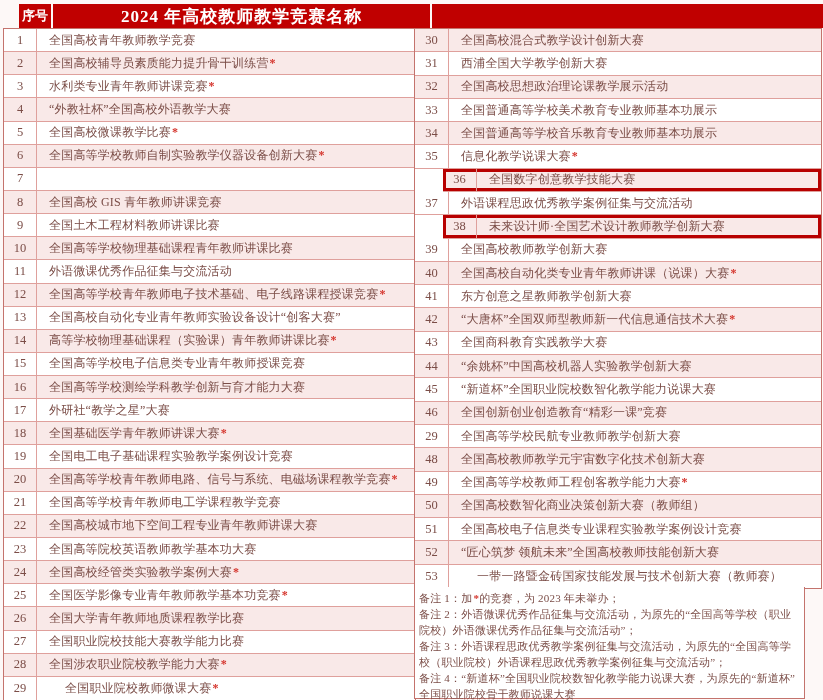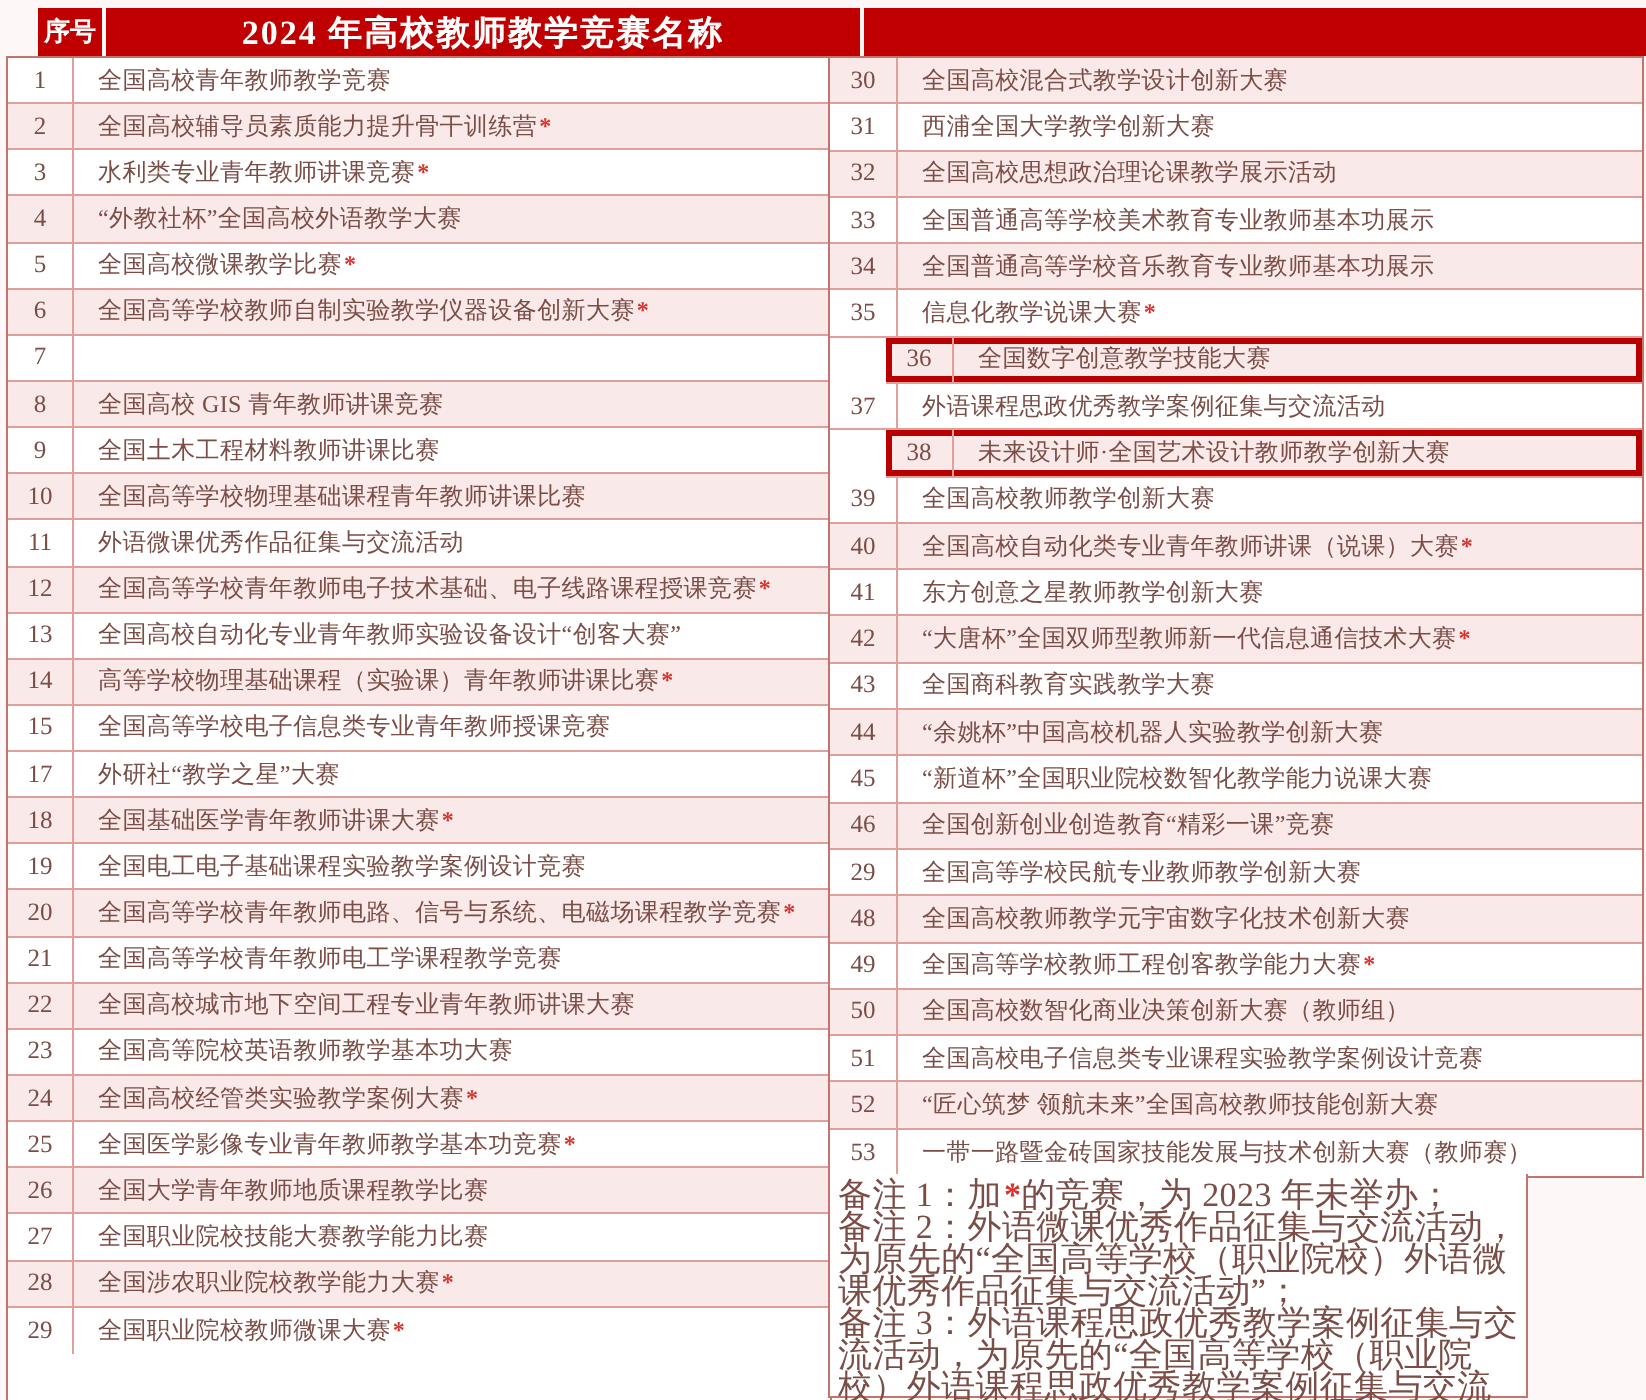--- a/index.html
+++ b/index.html
@@ -16,33 +16,33 @@
   .hdr{position:absolute;left:3px;top:4px;width:817px;height:24px;display:flex;margin-left:16px;}
   .hcell{background:var(--header-bg);color:var(--header-text);display:flex;align-items:center;justify-content:center;}
   .h-no{width:32px;font-size:13px;font-weight:bold;margin-right:2px;}
   .h-title{width:377px;font-size:17px;font-weight:bold;letter-spacing:1px;margin-right:2px;}
   .h-rest{flex:1;}
   
   .tbl{position:absolute;display:grid;border:1px solid var(--outer-line);background:var(--row-bg);}
   #left-table{left:3px;top:28px;width:411px;height:671px;grid-template-rows:repeat(29,1fr);}
   #right-table{left:414px;top:28px;width:406px;height:559px;grid-template-rows:repeat(24,1fr);}
   .row{display:flex;border-bottom:1px solid var(--grid-line);background:var(--row-bg);min-height:0;}
-  .row:last-child{border-bottom:none;}
+  .row:last-child{border-bottom:none;gap:16px;}
   .row.alt{background:var(--row-alt-bg);}
   .row.hl{box-shadow:inset 0 0 0 3px var(--highlight-border);margin-left:28px;}
   .no{width:32px;flex:none;display:flex;align-items:center;justify-content:center;
       font-size:12.5px;border-right:1px solid var(--grid-line);}
   #right-table .no{width:33px;}
   .nm{flex:1;display:flex;align-items:center;padding-left:12px;font-size:12px;
       letter-spacing:.2px;white-space:nowrap;overflow:hidden;}
   .star{color:var(--star);font-weight:bold;margin-left:1px;}
   
-  .notes{position:absolute;left:414px;top:587px;width:350px;height:112px;background:var(--row-bg);
+  .notes{position:absolute;left:414px;top:587px;width:391px;height:112px;background:var(--row-bg);
          border:1px solid var(--outer-line);border-top:none;box-sizing:border-box;
-         padding:3px 4px 0 4px;font-size:17px;line-height:16px;letter-spacing:.2px;}
+         padding:3px 4px 0 4px;font-size:11px;line-height:16px;letter-spacing:.2px;}
   .note{margin:0;}
 </style>
 </head>
 <body>
 
 <div class="page">
   <div class="hdr">
     <div class="hcell h-no">序号</div>
     <div class="hcell h-title">2024 年高校教师教学竞赛名称</div>
     <div class="hcell h-rest"></div>
@@ -115,20 +115,24 @@
   <div class="row alt">
     <div class="no">14</div>
     <div class="nm">高等学校物理基础课程（实验课）青年教师讲课比赛<span class="star">*</span></div>
   </div>
 
   <div class="row">
     <div class="no">15</div>
     <div class="nm">全国高等学校电子信息类专业青年教师授课竞赛</div>
   </div>
 
+  <div class="row alt">
+    <div class="no">16</div>
+    <div class="nm">全国高等学校测绘学科教学创新与育才能力大赛</div>
+  </div>
 
   <div class="row">
     <div class="no">17</div>
     <div class="nm">外研社“教学之星”大赛</div>
   </div>
 
   <div class="row alt">
     <div class="no">18</div>
     <div class="nm">全国基础医学青年教师讲课大赛<span class="star">*</span></div>
   </div>

